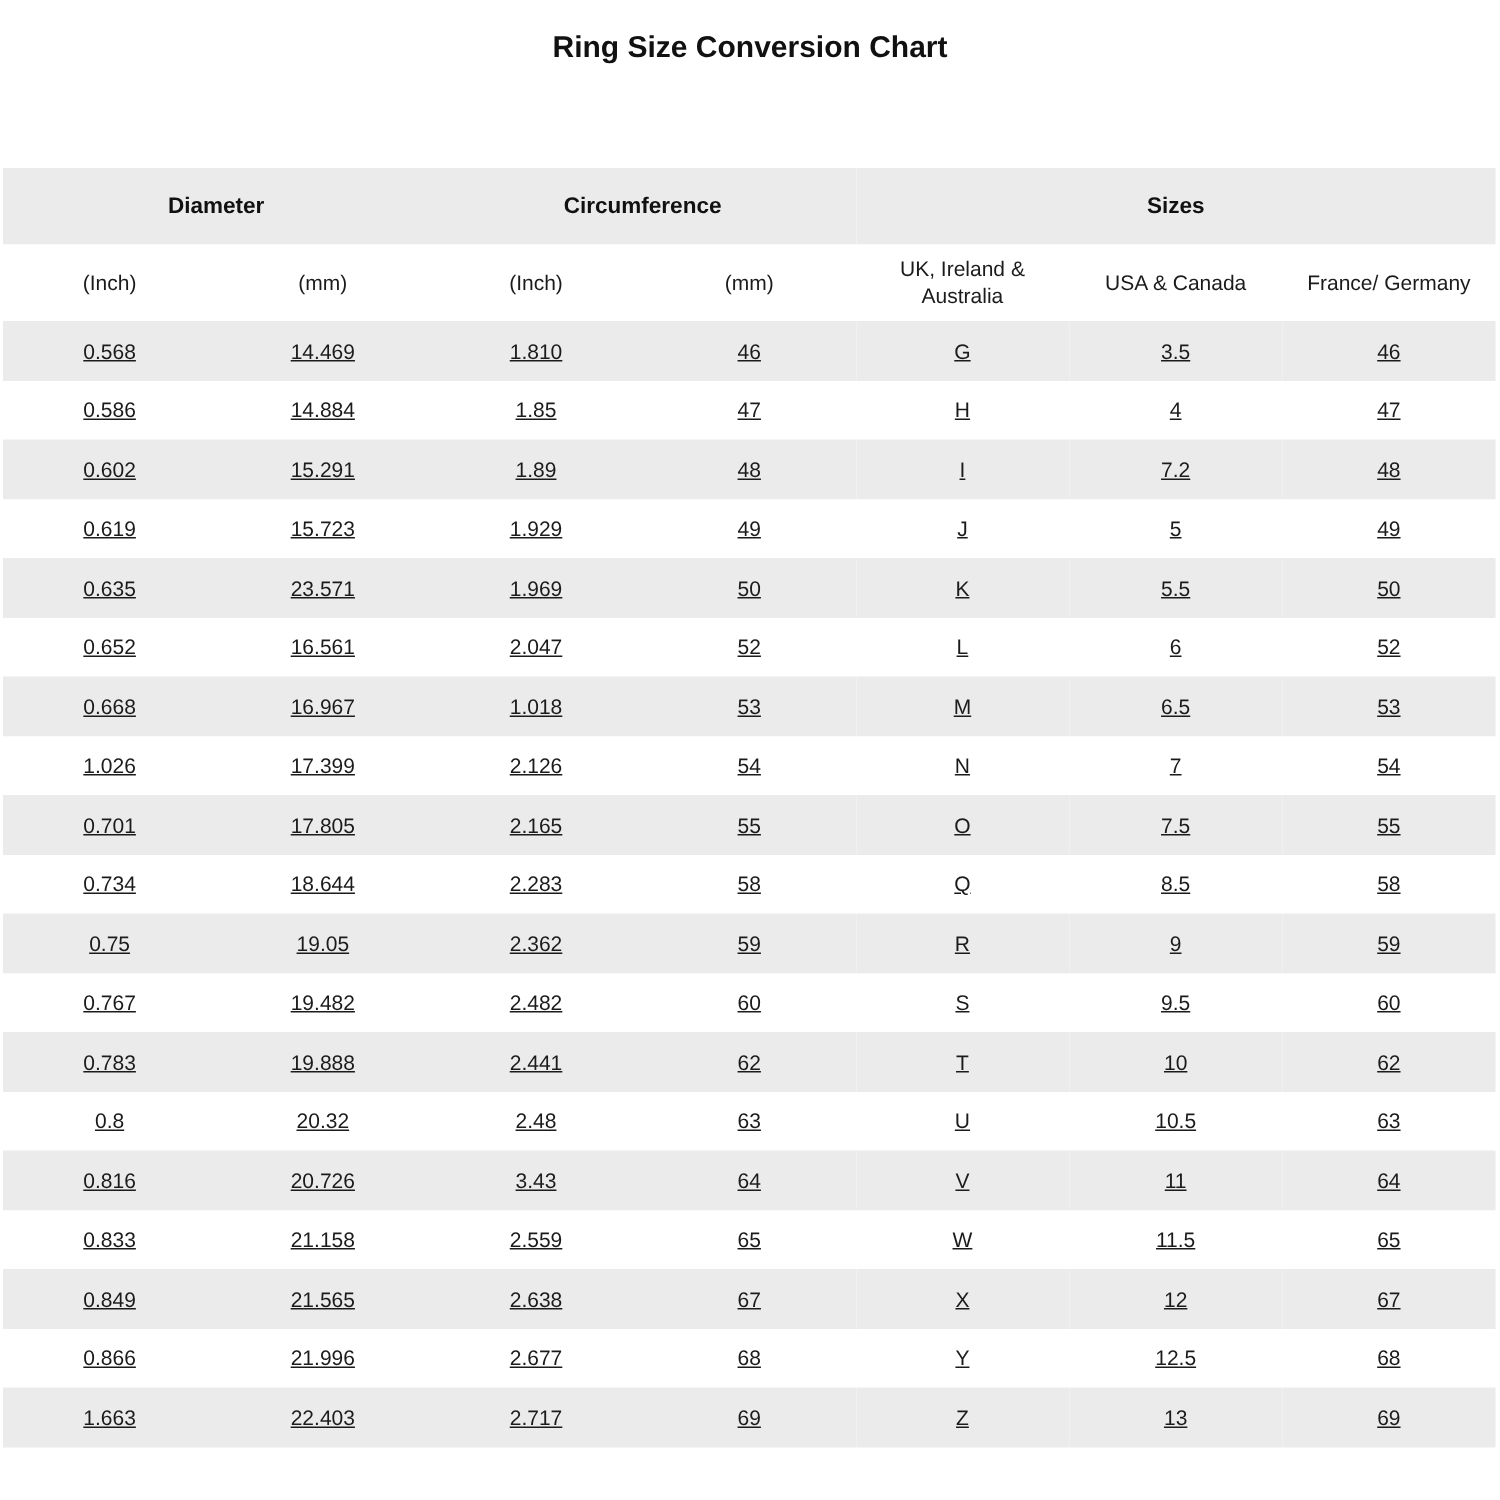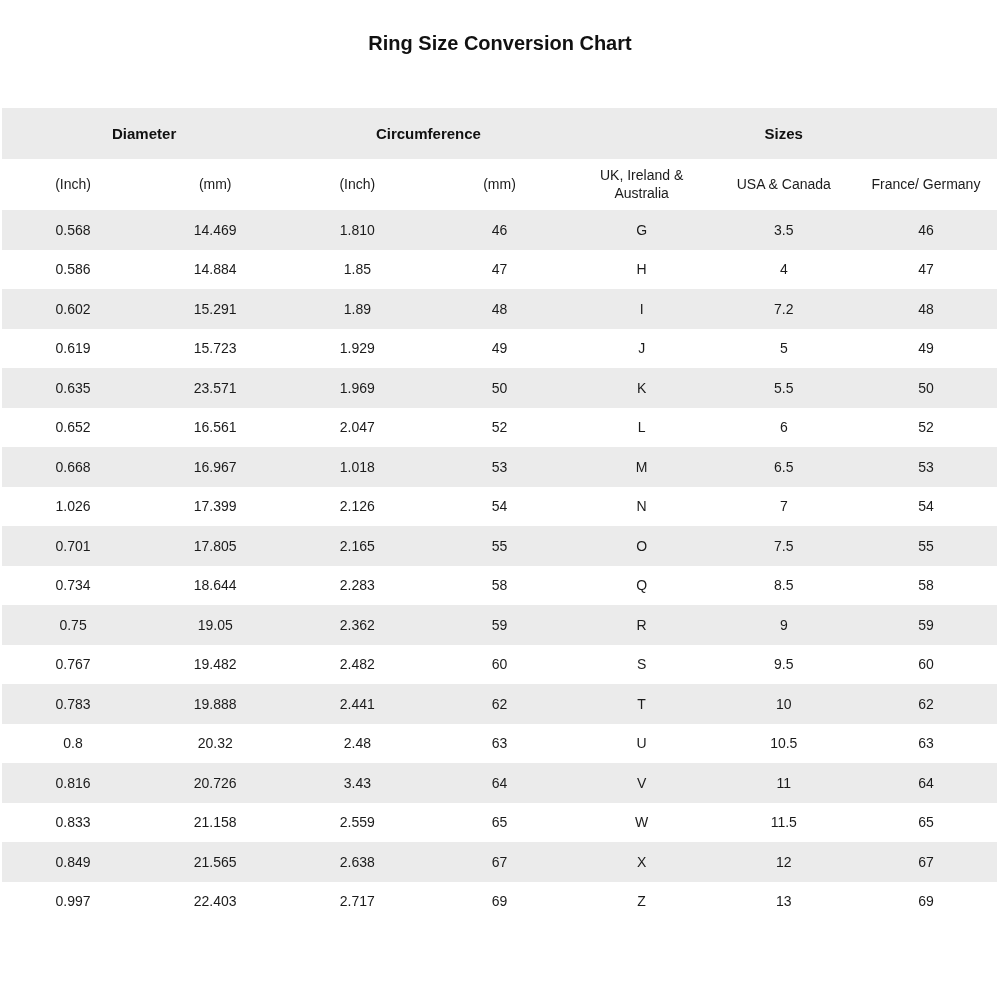--- a/index.html
+++ b/index.html
@@ -8,34 +8,34 @@
     background: #ffffff;
   }
   body {
     width: 1000px;
     height: 1000px;
     font-family: "Liberation Sans", "DejaVu Sans", sans-serif;
     color: #1b1b1b;
     overflow: hidden;
   }
   .title {
-    margin: 12px;
+    margin: 1px;
     padding-top: 19px;
     height: 25px;
     line-height: 25px;
     font-size: 20px;
     font-weight: bold;
     text-align: center;
     color: #111111;
   }
   .ring-table {
     border-collapse: collapse;
     table-layout: fixed;
     width: 995px;
-    margin: 52px 0 0 2px;
+    margin: 67px 0 0 2px;
   }
   .ring-table col { width: 14.2857%; }
   .ring-table th, .ring-table td {
     padding: 0 4px;
     text-align: center;
     vertical-align: middle;
   }
   .group-row th {
     background: var(--stripe, #ebebeb);
     height: 51px;
@@ -43,21 +43,21 @@
     font-weight: bold;
     color: #111111;
   }
   .cols-row th {
     background: #ffffff;
     height: 51px;
     font-size: 14px;
     font-weight: normal;
     line-height: 1.25;
   }
-  .ring-table tbody tr { height: 39.5px; }
+  .ring-table tbody tr { height: 39.5px; text-decoration: underline; }
   .ring-table tbody td { font-size: 14px; }
   .ring-table tbody tr:nth-child(odd) td { background: var(--stripe, #ebebeb); }
   .ring-table tbody tr:nth-child(even) td { background: #ffffff; }
 </style>
 </head>
 <body>
 
 <div class="page">
   <h1 class="title">Ring Size Conversion Chart</h1>
 
@@ -235,21 +235,30 @@
         <tr>
           <td>0.849</td>
           <td>21.565</td>
           <td>2.638</td>
           <td>67</td>
           <td>X</td>
           <td>12</td>
           <td>67</td>
         </tr>
         <tr>
-          <td>0.997</td>
+          <td>0.866</td>
+          <td>21.996</td>
+          <td>2.677</td>
+          <td>68</td>
+          <td>Y</td>
+          <td>12.5</td>
+          <td>68</td>
+        </tr>
+        <tr>
+          <td>1.663</td>
           <td>22.403</td>
           <td>2.717</td>
           <td>69</td>
           <td>Z</td>
           <td>13</td>
           <td>69</td>
         </tr>
       </tbody>
   </table>
 </div>

